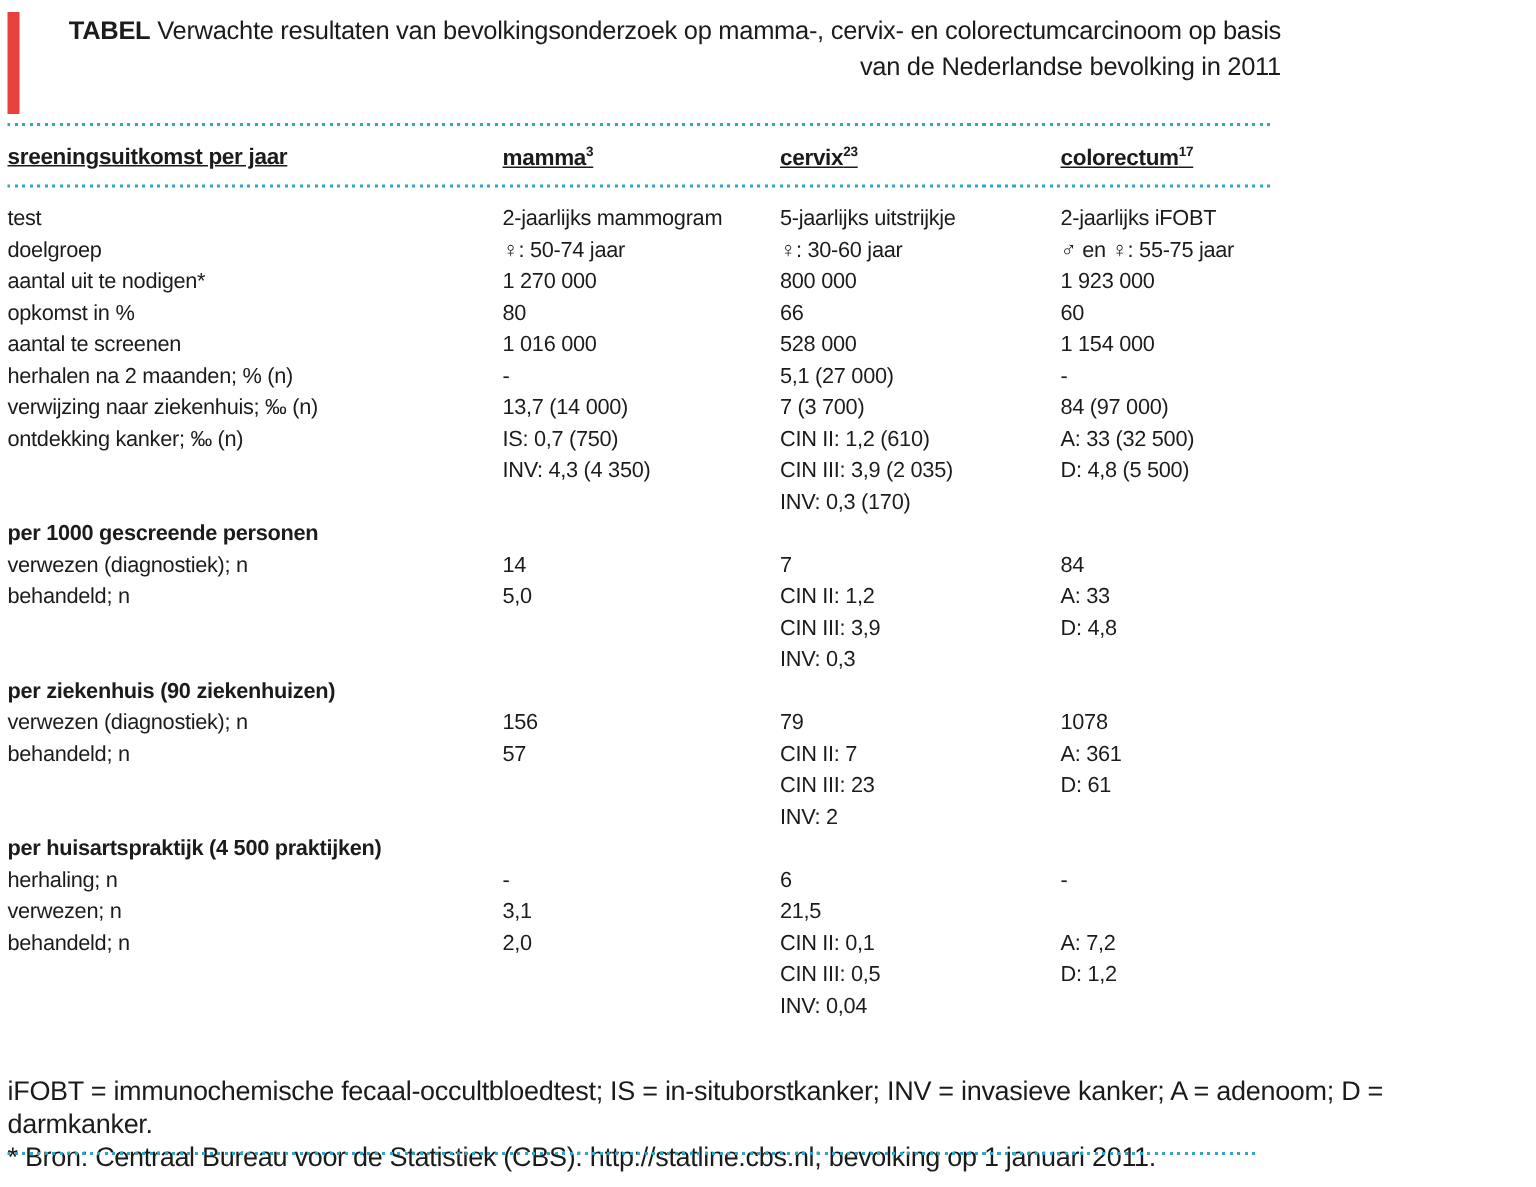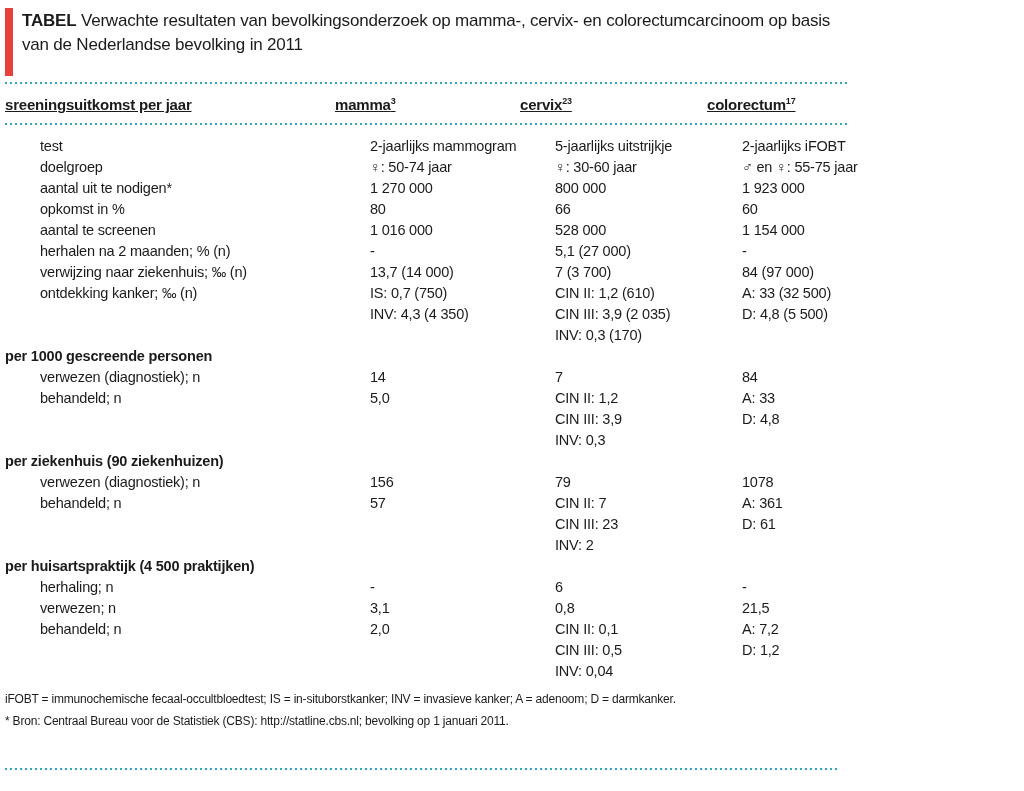--- a/index.html
+++ b/index.html
@@ -20,20 +20,21 @@
   }
   .title {
     position: absolute;
     left: 22px; top: 9px;
     width: 832px;
     margin: 0;
     font-size: 17px;
     line-height: 24px;
     font-weight: 400;
     letter-spacing: -0.2px;
+    text-align: right;
   }
   .title b { font-weight: 700; }
   .rule {
     position: absolute;
     left: 5px;
     height: 2px;
     background-image: repeating-linear-gradient(to right, #2fa6c5 0 2px, transparent 2px 5px);
   }
   .rule-top    { top: 82px;  width: 842px; }
   .rule-header { top: 123px; width: 842px; }
@@ -59,28 +60,27 @@
     letter-spacing: -0.2px;
   }
   .section-heading {
     font-weight: 700;
     margin-top: 0;
   }
   .row {
     display: grid;
     grid-template-columns: 330px 185px 187px 140px;
     align-items: start;
-    margin-left: 35px;
   }
   .cell { white-space: nowrap; }
   .footnotes {
     position: absolute;
-    left: 5px; top: 688px;
+    left: 5px; top: 716px;
     width: 960px;
-    font-size: 12px;
+    font-size: 18px;
     line-height: 22px;
     letter-spacing: -0.2px;
   }
   .footnotes p { margin: 0; }
 </style>
 </head>
 <body>
 
 <div class="page">
 
@@ -275,23 +275,20 @@
           <div class="cell">
             <div>-</div>
           </div>
         </div>
         <div class="row">
           <div class="cell">verwezen; n</div>
           <div class="cell">
             <div>3,1</div>
           </div>
           <div class="cell">
-            <div>0,8</div>
-          </div>
-          <div class="cell">
             <div>21,5</div>
           </div>
         </div>
         <div class="row">
           <div class="cell">behandeld; n</div>
           <div class="cell">
             <div>2,0</div>
           </div>
           <div class="cell">
             <div>CIN II: 0,1</div>

